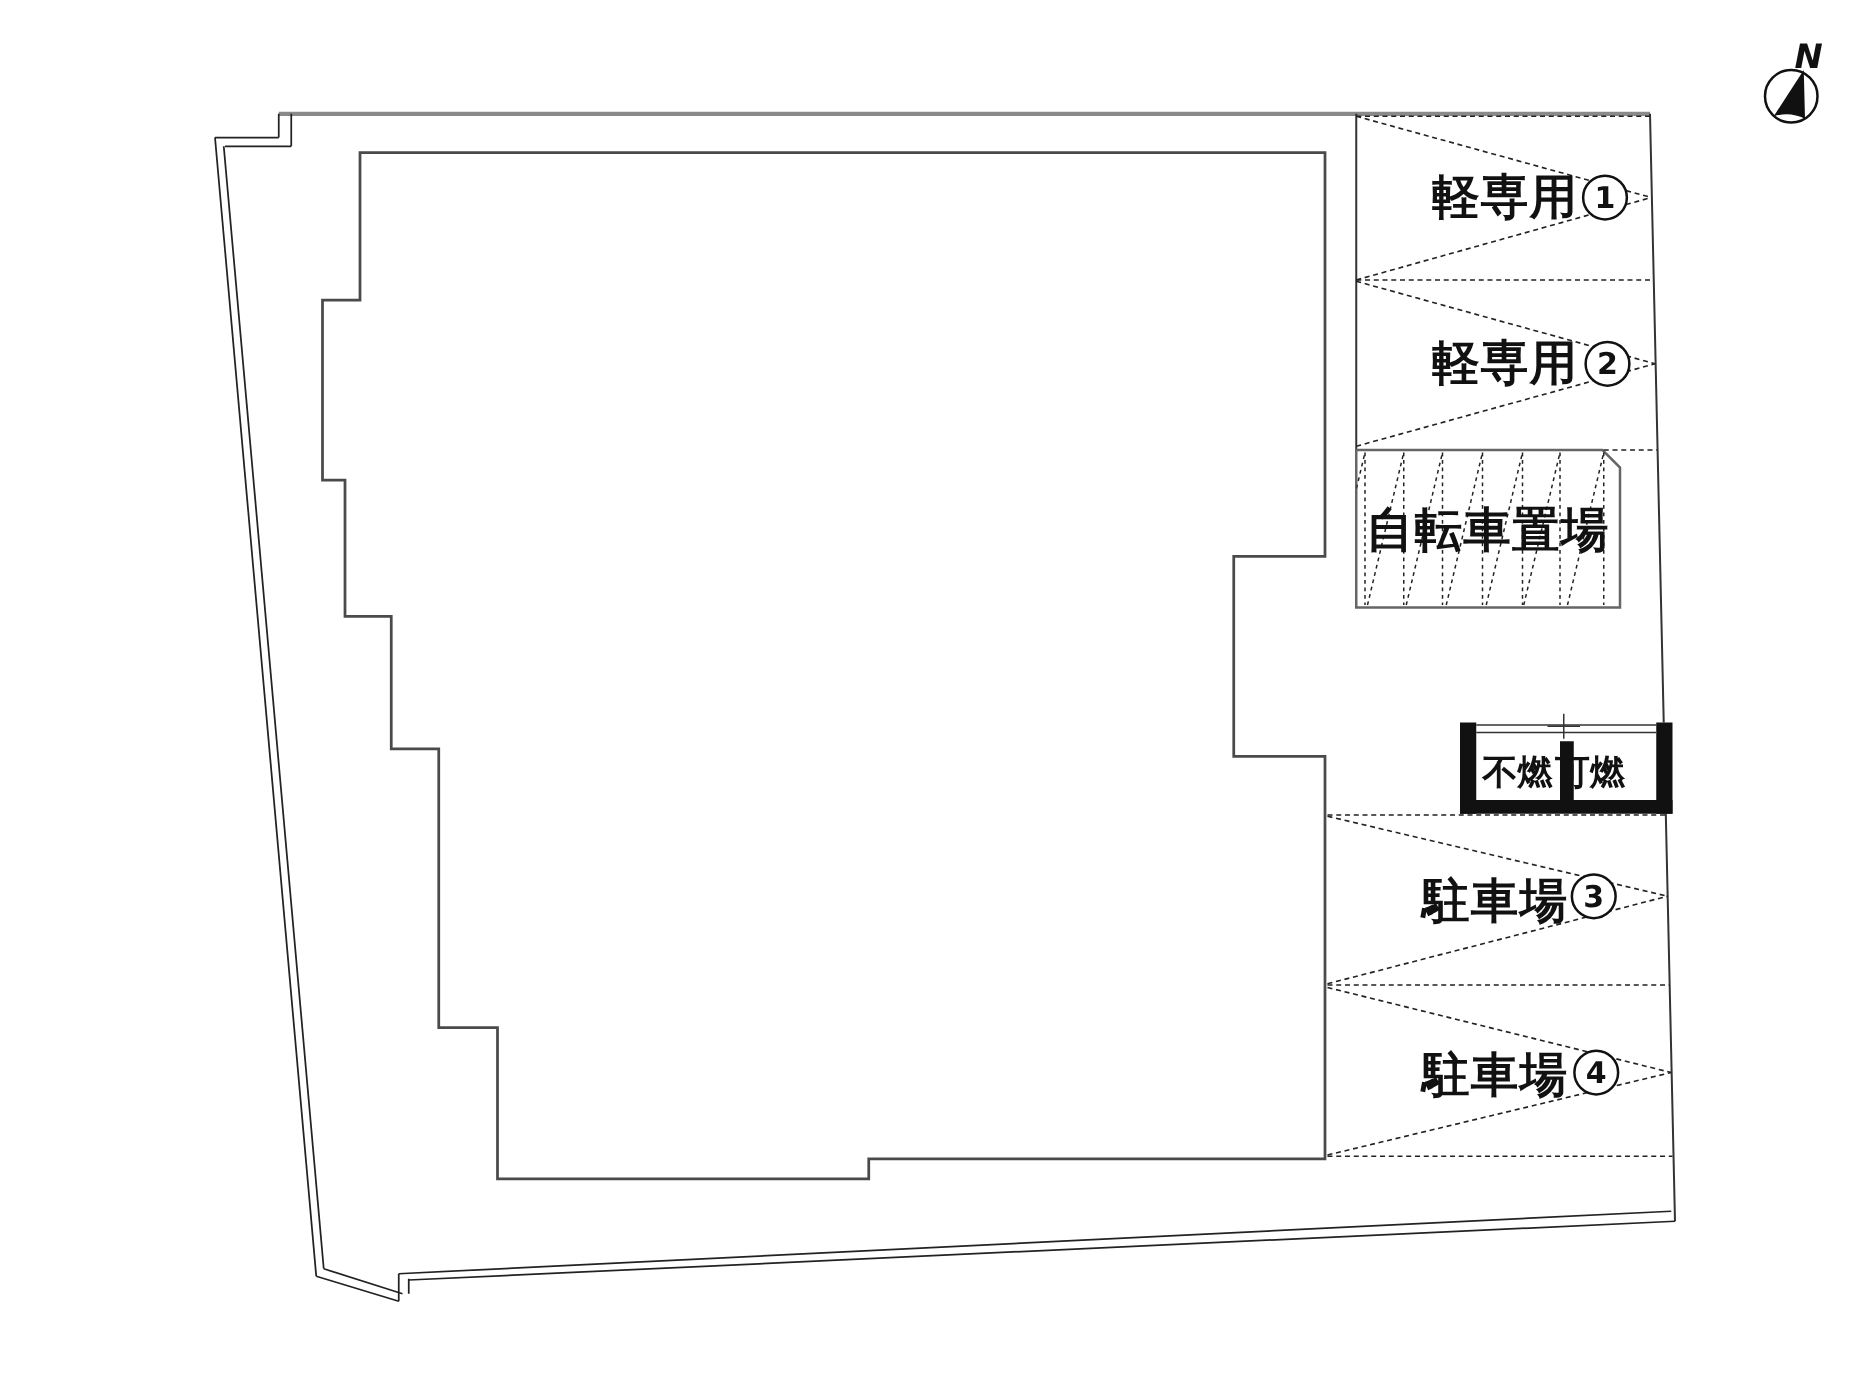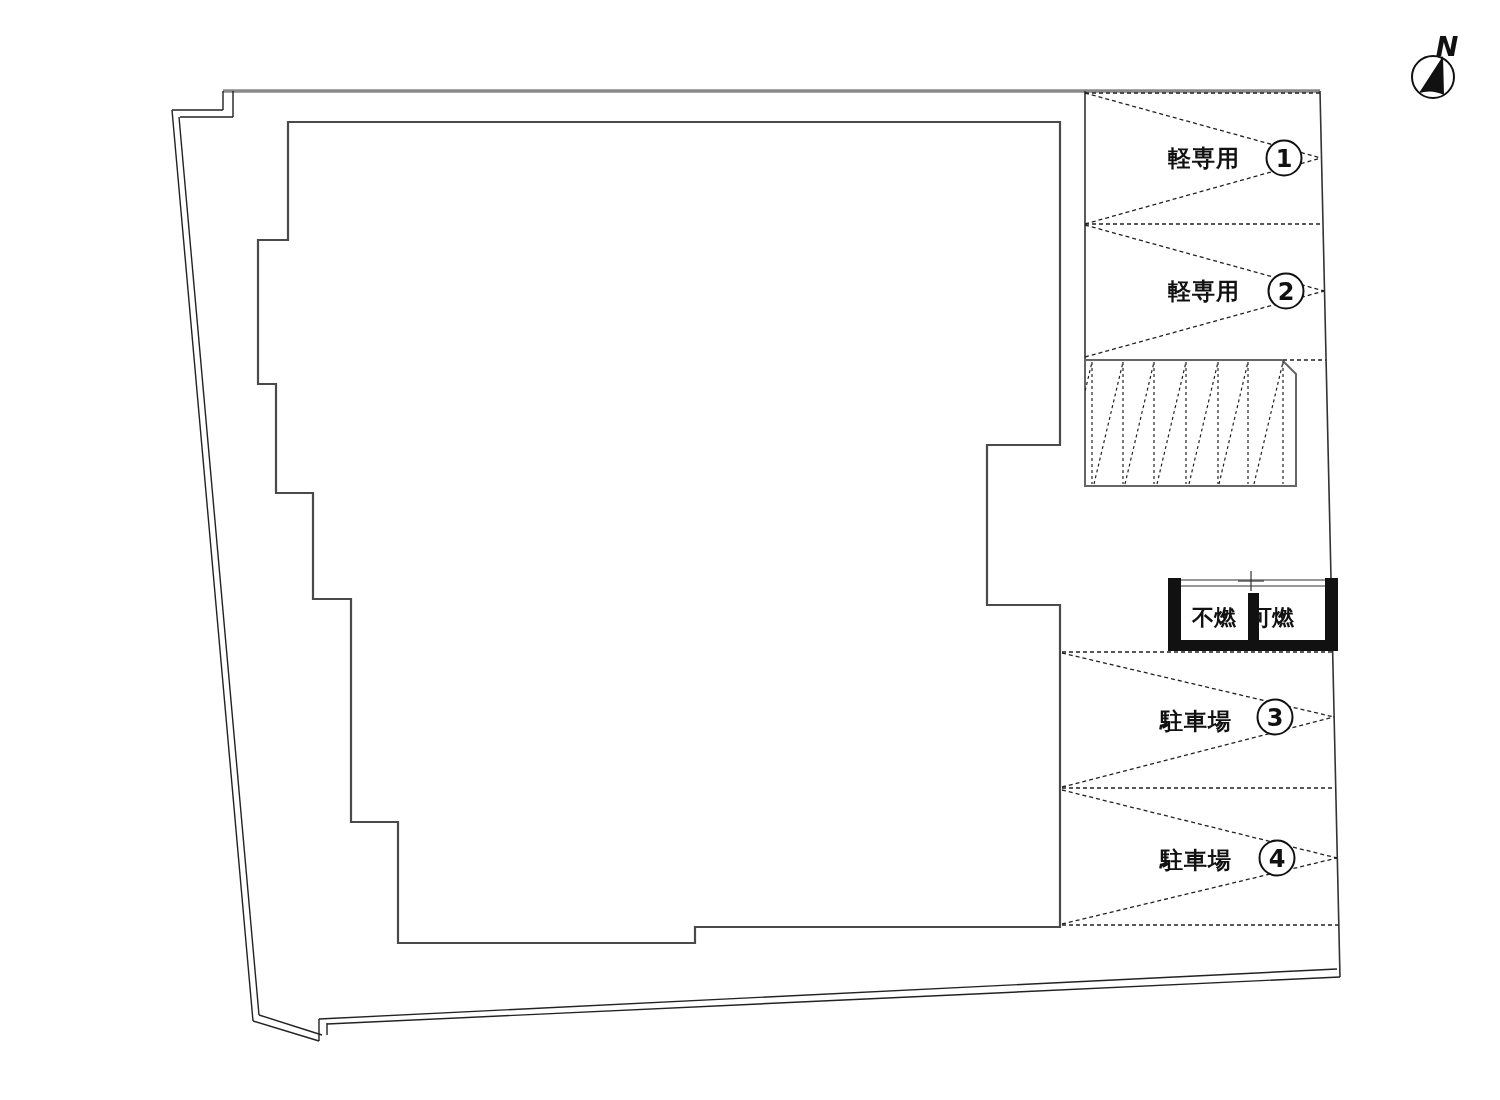--- a/index.html
+++ b/index.html
@@ -5,22 +5,22 @@
   html,body{margin:0;padding:0;background:#ffffff;}
   #stage{
     position:relative;width:1500px;height:1100px;background:#ffffff;overflow:hidden;
     font-family:"DejaVu Sans","Liberation Sans",sans-serif;color:#111;
   }
   #plan-svg{position:absolute;left:0;top:0;}
   .lbl{
     position:absolute;transform:translate(-50%,-50%);
     white-space:nowrap;color:#111;font-weight:600;letter-spacing:1px;
   }
-  .lbl-space{font-size:23px;}
-  .lbl-waste{font-size:22px;letter-spacing:0;}
+  .lbl-space{font-size:38px;}
+  .lbl-waste{font-size:28px;letter-spacing:0;}
   .num-circle{
     position:absolute;transform:translate(-50%,-50%);
     width:33px;height:33px;border:2px solid #111;border-radius:50%;
     background:#fff;display:flex;align-items:center;justify-content:center;
     font-size:24px;font-weight:600;line-height:1;
   }
   .north-label{
     position:absolute;transform:translate(-50%,-50%);
     font-size:27px;font-style:italic;font-weight:600;color:#111;
   }
@@ -131,20 +131,21 @@
   </svg>
 
   <div class="north-label" style="left:1447px;top:46px;">N</div>
 
   <div class="lbl lbl-space" style="left:1204px;top:158px;">軽専用</div>
   <div class="num-circle" style="left:1284px;top:158px;">1</div>
 
   <div class="lbl lbl-space" style="left:1204px;top:291px;">軽専用</div>
   <div class="num-circle" style="left:1286px;top:291px;">2</div>
 
+  <div class="lbl lbl-space" style="left:1190px;top:424px;">自転車置場</div>
 
   <div class="lbl lbl-waste" style="left:1214px;top:618px;">不燃</div>
   <div class="lbl lbl-waste" style="left:1272px;top:618px;">可燃</div>
 
   <div class="lbl lbl-space" style="left:1196px;top:721px;">駐車場</div>
   <div class="num-circle" style="left:1275px;top:717px;">3</div>
 
   <div class="lbl lbl-space" style="left:1196px;top:860px;">駐車場</div>
   <div class="num-circle" style="left:1277px;top:858px;">4</div>
 

